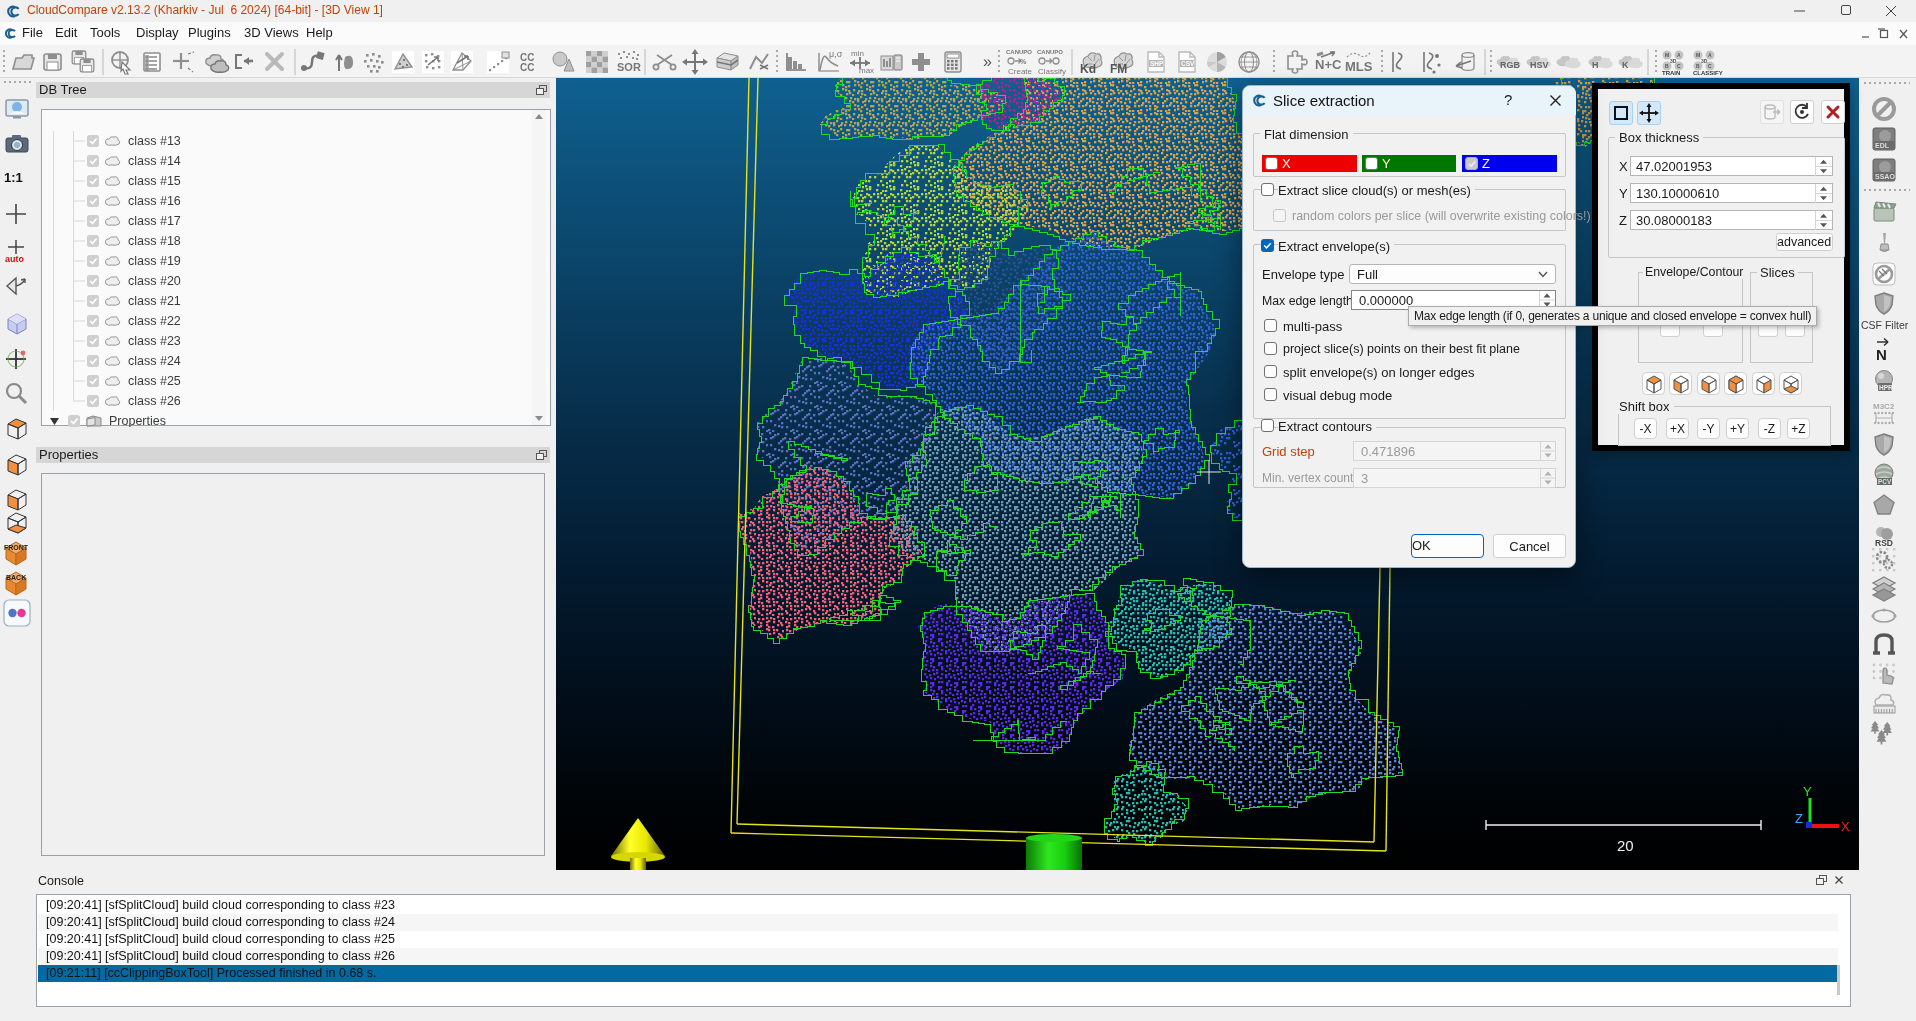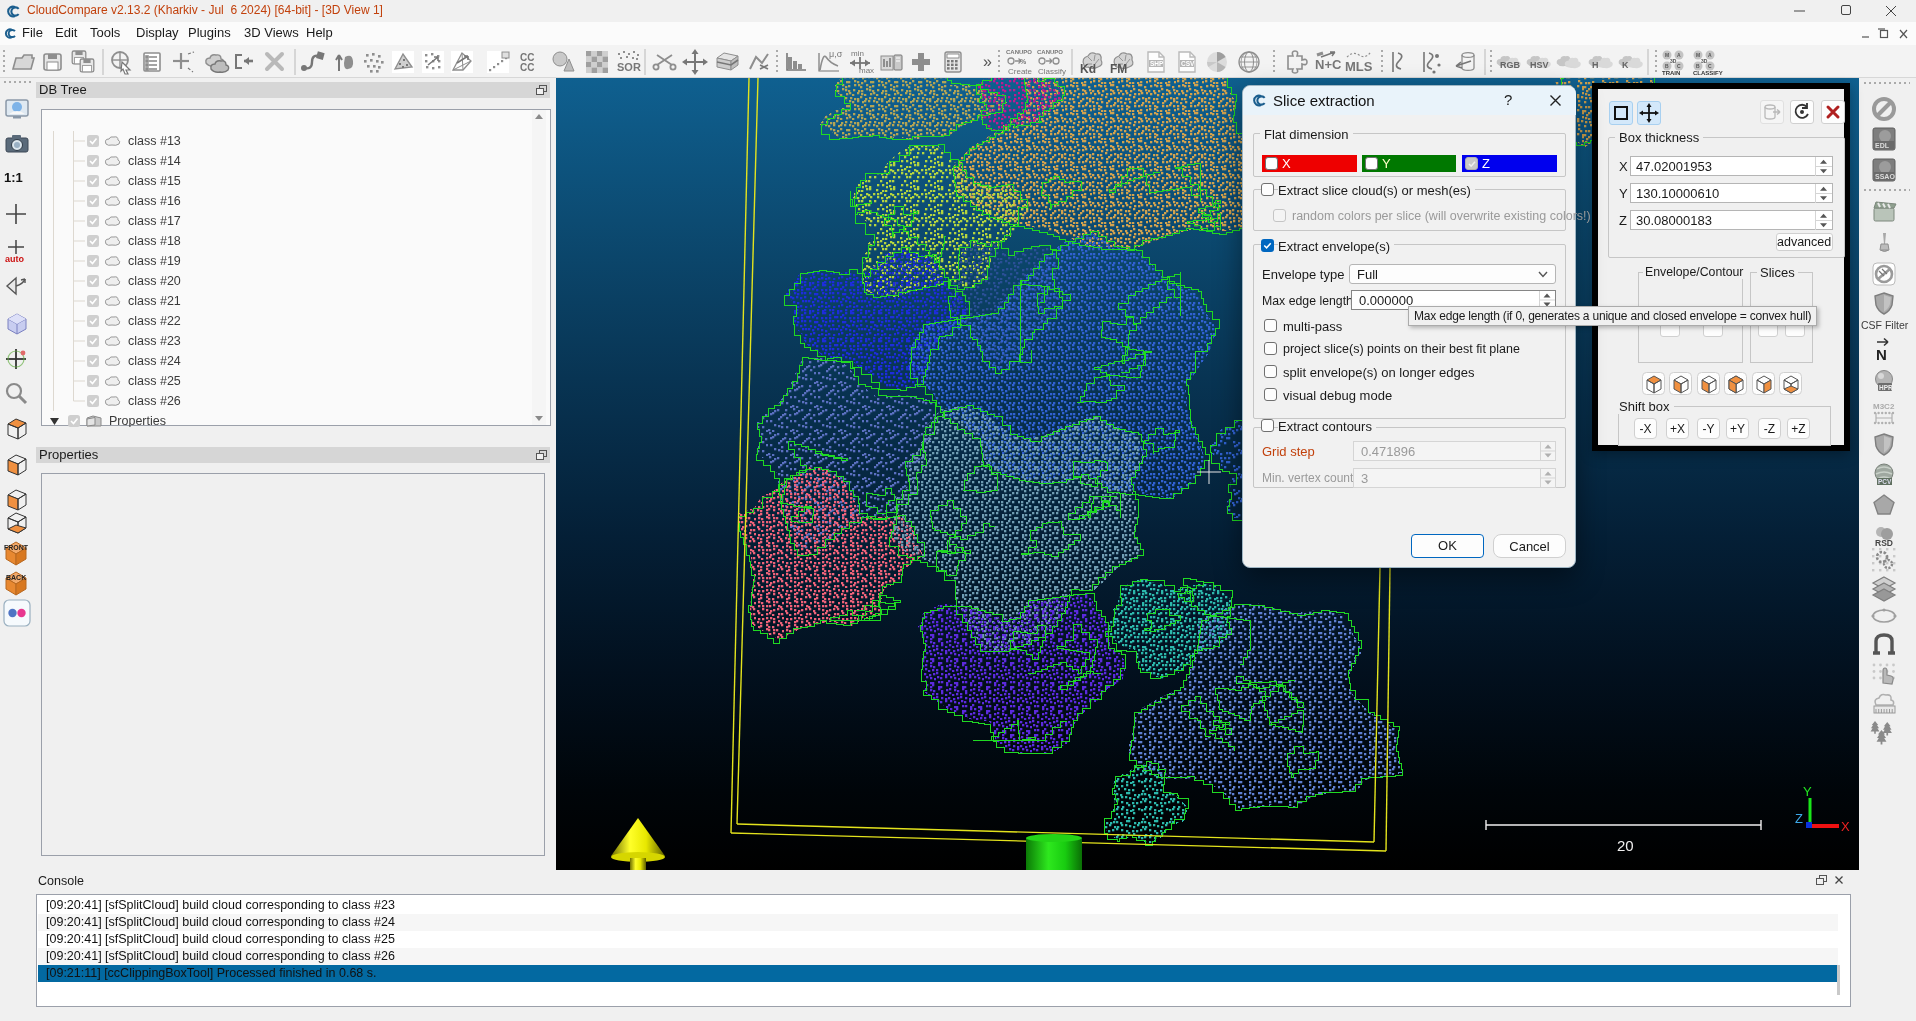--- a/index.html
+++ b/index.html
@@ -1873,15 +1873,15 @@
 </svg>
 <div class="abs" style="left:19px;top:385px;font-size:12px;color:#9a9a9a">Min. vertex count</div>
 <div class="abs" style="left:110px;top:382px;width:203px;height:20px;background:#f4f4f4;border:1px solid #d5d5d5;font-size:13px;line-height:19px;padding-left:7px;color:#9a9a9a">3</div>
 <svg class="abs" style="left:297px;top:383px" width="16" height="18" viewBox="0 0 16 18">
 <line x1="0.5" y1="0" x2="0.5" y2="18" stroke="#d5d5d5"></line>
 <line x1="0" y1="9.0" x2="16" y2="9.0" stroke="#d5d5d5"></line>
 <path d="M4.5 6.5 L8.0 2.5 L11.5 6.5 Z" fill="#b0b0b0"></path>
 <path d="M4.5 11.5 L8.0 15.5 L11.5 11.5 Z" fill="#b0b0b0"></path>
 </svg>
 
-<div class="abs" style="left:168px;top:448px;width:73px;height:24px;background:#fdfdfd;border:1.5px solid #0067c0;border-radius:4px;font-size:13px;text-align:center;line-height:22px">OK</div>
-<div class="abs" style="left:250px;top:448px;width:73px;height:24px;background:#fdfdfd;border:1px solid #d0d0d0;border-radius:8px;font-size:13px;text-align:center;line-height:23px">Cancel</div>
+<div class="abs" style="left:168px;top:448px;width:73px;height:24px;background:#fdfdfd;border:1.5px solid #0067c0;border-radius:4px;font-size:13px;line-height:22px">OK</div>
+<div class="abs" style="left:250px;top:448px;width:73px;height:24px;background:#fdfdfd;border:1px solid #d0d0d0;border-radius:3px;font-size:13px;text-align:center;line-height:23px">Cancel</div>
 </div>
 <div class="abs" style="left:1408px;top:306px;width:409px;height:20px;background:#f0f0f0;border:1px solid #ababab;font-size:12px;line-height:18px;padding-left:5px;letter-spacing:-0.2px;white-space:nowrap;overflow:hidden;box-shadow:2px 2px 4px rgba(0,0,0,0.25)">Max edge length (if 0, generates a unique and closed envelope = convex hull)</div>
 </body></html>

